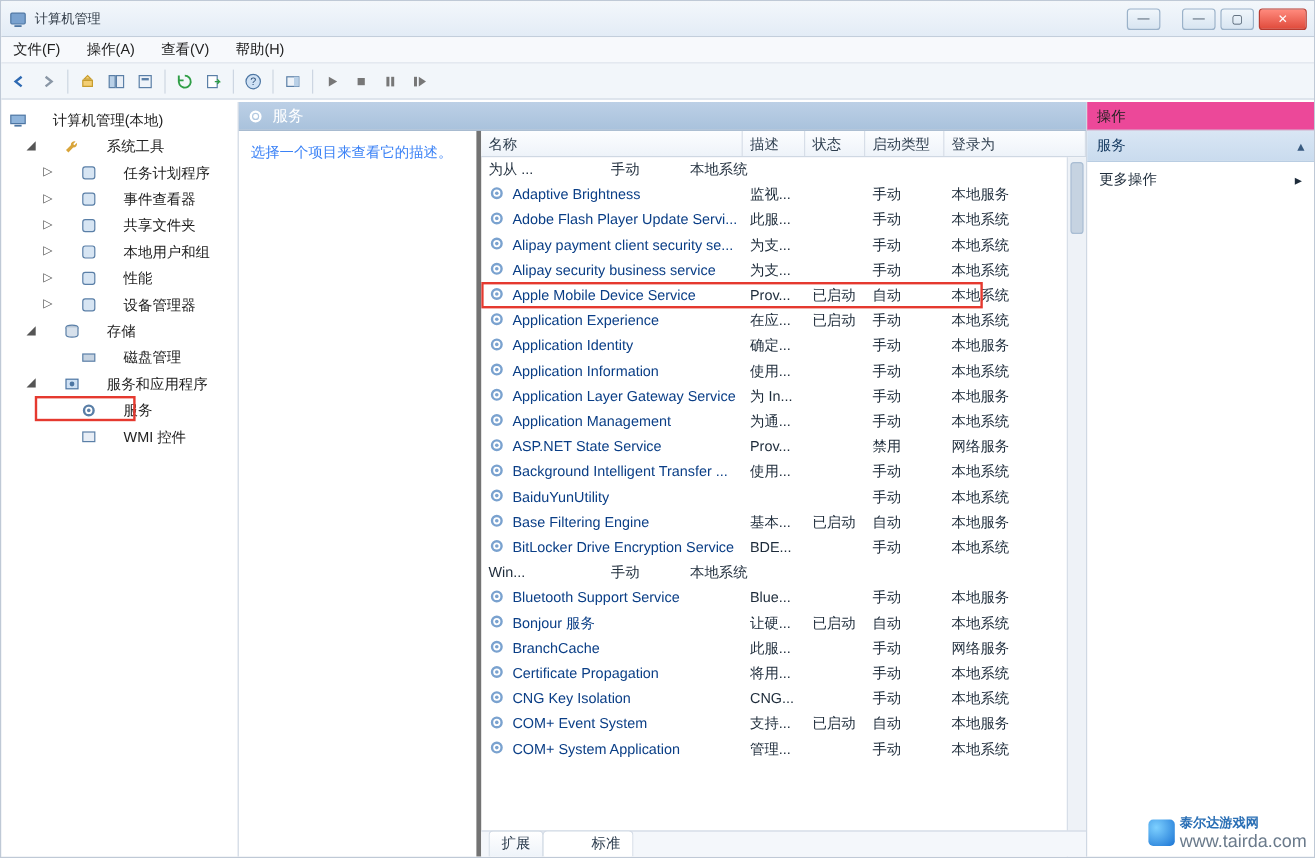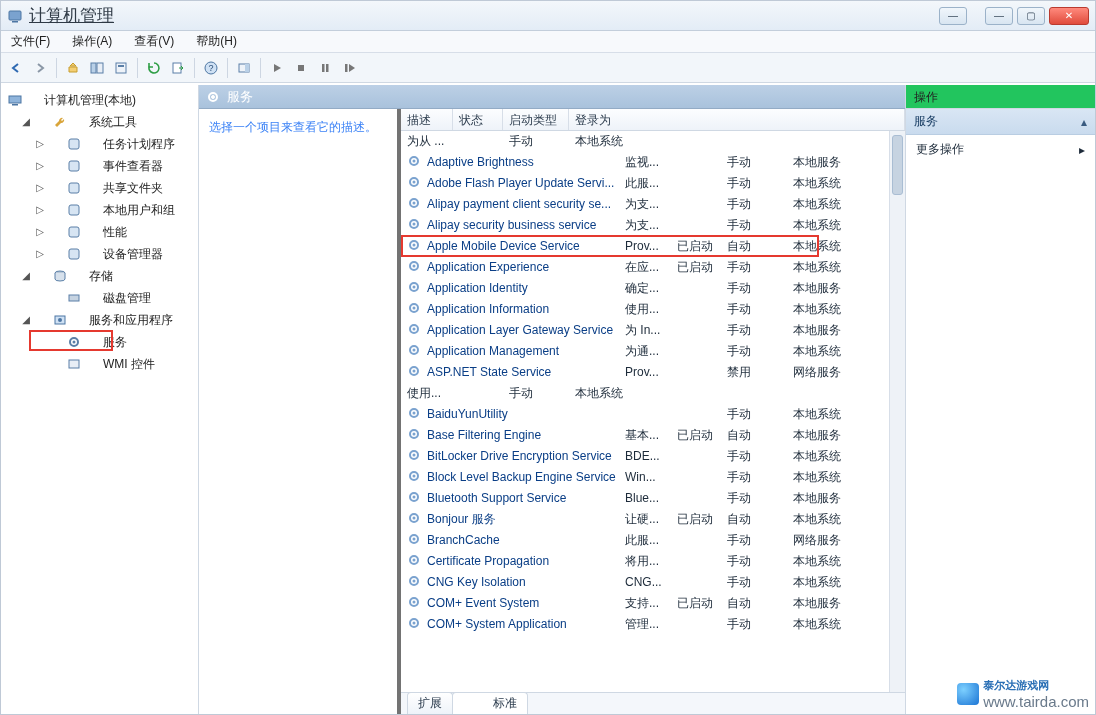--- a/index.html
+++ b/index.html
@@ -1,21 +1,21 @@
 <!DOCTYPE html>
 <html><head>
 <meta charset="utf-8">
 <style>
   * { box-sizing: border-box; }
   html,body { margin:0; padding:0; font-family: "Microsoft YaHei","Segoe UI",Tahoma,sans-serif; font-size:12px; color:#222; background:#fff; }
   .window { position:relative; width:1096px; height:715px; margin:0 auto; background:#fff; border:1px solid #bfc9d6; box-shadow:0 0 0 3px #dce4ee; overflow:hidden;}
   
   .titlebar { height:30px; background:linear-gradient(#f3f7fb,#e3ecf6); display:flex; align-items:center; padding:0 6px; border-bottom:1px solid #c3cedb;}
   .titlebar .appicon { width:16px; height:16px; margin-right:6px; }
-  .titlebar .title { flex:0 0 auto; font-size:17px; color:#2f3a46;text-decoration:underline;}
+  .titlebar .title { flex:0 0 auto; font-size:11px; color:#2f3a46;}
   .titlebar .spacer { flex:1;}
   .winbtn { width:28px; height:18px; border:1px solid #9bb2c9; background:linear-gradient(#f0f6fb,#d8e5f1); border-radius:3px; display:flex; align-items:center; justify-content:center; font-size:10px; color:#3a4b5c;}
   .winbtn.close { width:40px; background:linear-gradient(#ff8a7d,#e04b3c); border-color:#b93a2f; color:#fff;}
   .winctrls { display:flex; gap:4px;}
   
   .menubar { height:22px; display:flex; align-items:center; padding:0 4px; gap:10px; border-bottom:1px solid #d7dee8; background:#f7f9fc;}
   .menuitem { padding:2px 6px; border-radius:3px;}
   
   .toolbar { height:30px; display:flex; align-items:center; padding:2px 4px; gap:2px; border-bottom:1px solid #cfd8e3; background:#f2f6fa;}
   .tbbtn { width:22px; height:22px; border:1px solid transparent; border-radius:3px; display:flex;align-items:center;justify-content:center;}
@@ -48,21 +48,21 @@
   .svc-icon { width:16px;height:16px; flex-shrink:0;}
   .vscroll { position:absolute; top:22px; right:0; width:16px; bottom:0; background:#eef2f7; border-left:1px solid #d7dee8;}
   .vscroll .thumb{ position:absolute; left:2px; right:2px; top:4px; height:60px; background:#c6d3e1; border:1px solid #a9bdd3; border-radius:3px;}
   .vscroll .arrow{ position:absolute;left:0;right:0;height:16px;display:flex;align-items:center;justify-content:center;color:#56697e;}
   .vscroll .up{top:0;} .vscroll .down{bottom:0;}
   .bottom-tabs { position:absolute; left:0; bottom:0; height:22px; display:flex; align-items:flex-end; padding-left:6px; border-top:1px solid #cfd8e3; background:#f4f7fb; width:100%;}
   .tab { padding:2px 10px; border:1px solid #cfd8e3; border-bottom:none; background:linear-gradient(#fff,#eef3f9); margin-right:-1px; font-size:12px; color:#2d3d4e; border-radius:4px 4px 0 0;}
   .tab.active{ background:#fff; font-weight:400;padding-left:40px;}
   
   .actions { width:190px; border-left:1px solid #cfd8e3; display:flex; flex-direction:column;}
-  .actions .hdr { height:24px; background:#22c55e; border-bottom:1px solid #cfd8e3; padding:4px 8px; font-size:12px;}
+  .actions .hdr { height:24px; background:#ec4899; border-bottom:1px solid #cfd8e3; padding:4px 8px; font-size:12px;}
   .actions .section{ background:linear-gradient(#d9e6f4,#c9dbee); padding:4px 8px; border-bottom:1px solid #b9cde2; display:flex; align-items:center; justify-content:space-between;}
   .actions .sectitle{ color:#153a61;}
   .actions .link{ padding:6px 10px; display:flex; align-items:center; justify-content:space-between; color:#1d2b3a;}
   
   .watermark{ position:absolute; right:2px; bottom:2px; display:flex; align-items:center; gap:4px; font-size:11px; color:#2a6fb5; font-weight:bold; background:rgba(255,255,255,.6); padding:2px 4px; border-radius:4px;}
   .watermark .logo{ width:22px;height:22px; background:radial-gradient(circle at 30% 30%,#7dd0ff,#1b74d4); border-radius:4px;}
   .watermark small{ display:block; font-size:15px; color:#6a7a8b; font-weight:normal;}
 </style>
 </head>
 <body>
@@ -347,20 +347,21 @@
             </svg>
           </span>
         <span>服务</span>
       </div>
       <div class="svc-body">
         <div class="descpane">
           <span>选择一个项目来查看它的描述。</span>
         </div>
         <div class="listpane">
           <div class="colheads">
+            <div class="c-name">名称</div>
             <div class="c-desc">描述</div>
             <div class="c-stat">状态</div>
             <div class="c-start">启动类型</div>
             <div class="c-logon">登录为</div>
           </div>
           <div class="rows" id="rows">
               <div class="row">
     <div class="c-desc">为从 ...</div>
     <div class="c-stat"></div>
     <div class="c-start">手动</div>
@@ -504,20 +505,27 @@
                       <circle cx="7" cy="7" r="1.5" fill="#7aa2cf"></circle>
                     </svg></span>
                   <span>ASP.NET State Service</span>
                 </div>
     <div class="c-desc">Prov...</div>
     <div class="c-stat"></div>
     <div class="c-start">禁用</div>
     <div class="c-logon">网络服务</div>
               </div>
               <div class="row">
+    <div class="c-name">
+                  <span class="svc-icon"><svg width="14" height="14">
+                      <circle cx="7" cy="7" r="4" fill="none" stroke="#7aa2cf" stroke-width="2"></circle>
+                      <circle cx="7" cy="7" r="1.5" fill="#7aa2cf"></circle>
+                    </svg></span>
+                  <span>Background Intelligent Transfer ...</span>
+                </div>
     <div class="c-desc">使用...</div>
     <div class="c-stat"></div>
     <div class="c-start">手动</div>
     <div class="c-logon">本地系统</div>
               </div>
               <div class="row">
     <div class="c-name">
                   <span class="svc-icon"><svg width="14" height="14">
                       <circle cx="7" cy="7" r="4" fill="none" stroke="#7aa2cf" stroke-width="2"></circle>
                       <circle cx="7" cy="7" r="1.5" fill="#7aa2cf"></circle>
@@ -549,27 +557,20 @@
                       <circle cx="7" cy="7" r="1.5" fill="#7aa2cf"></circle>
                     </svg></span>
                   <span>BitLocker Drive Encryption Service</span>
                 </div>
     <div class="c-desc">BDE...</div>
     <div class="c-stat"></div>
     <div class="c-start">手动</div>
     <div class="c-logon">本地系统</div>
               </div>
               <div class="row">
-    <div class="c-name">
-                  <span class="svc-icon"><svg width="14" height="14">
-                      <circle cx="7" cy="7" r="4" fill="none" stroke="#7aa2cf" stroke-width="2"></circle>
-                      <circle cx="7" cy="7" r="1.5" fill="#7aa2cf"></circle>
-                    </svg></span>
-                  <span>Block Level Backup Engine Service</span>
-                </div>
     <div class="c-desc">Win...</div>
     <div class="c-stat"></div>
     <div class="c-start">手动</div>
     <div class="c-logon">本地系统</div>
               </div>
               <div class="row">
     <div class="c-name">
                   <span class="svc-icon"><svg width="14" height="14">
                       <circle cx="7" cy="7" r="4" fill="none" stroke="#7aa2cf" stroke-width="2"></circle>
                       <circle cx="7" cy="7" r="1.5" fill="#7aa2cf"></circle>

